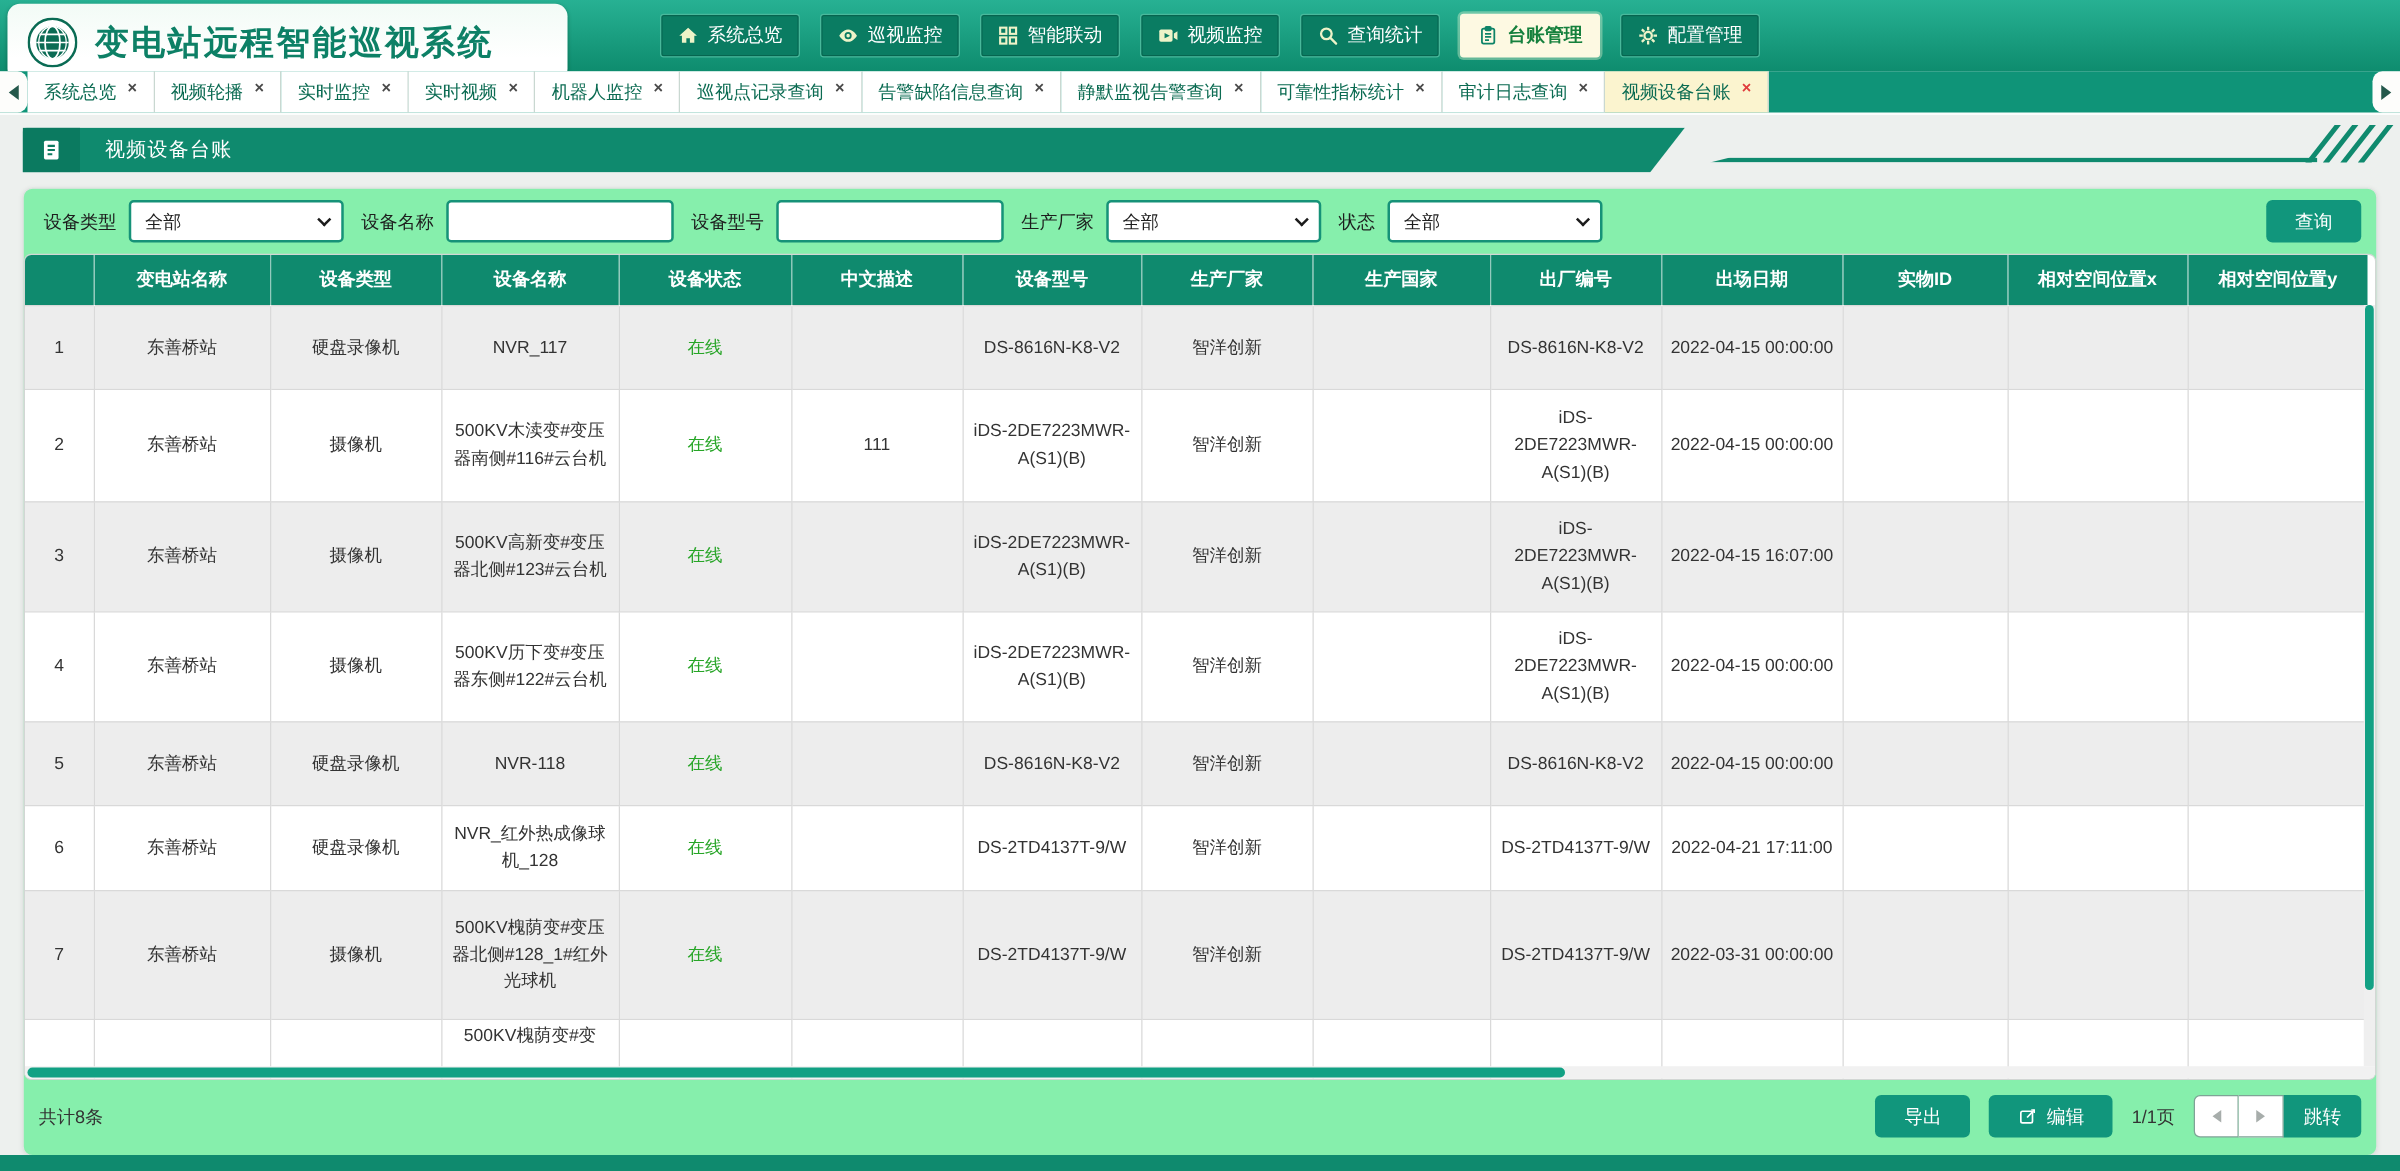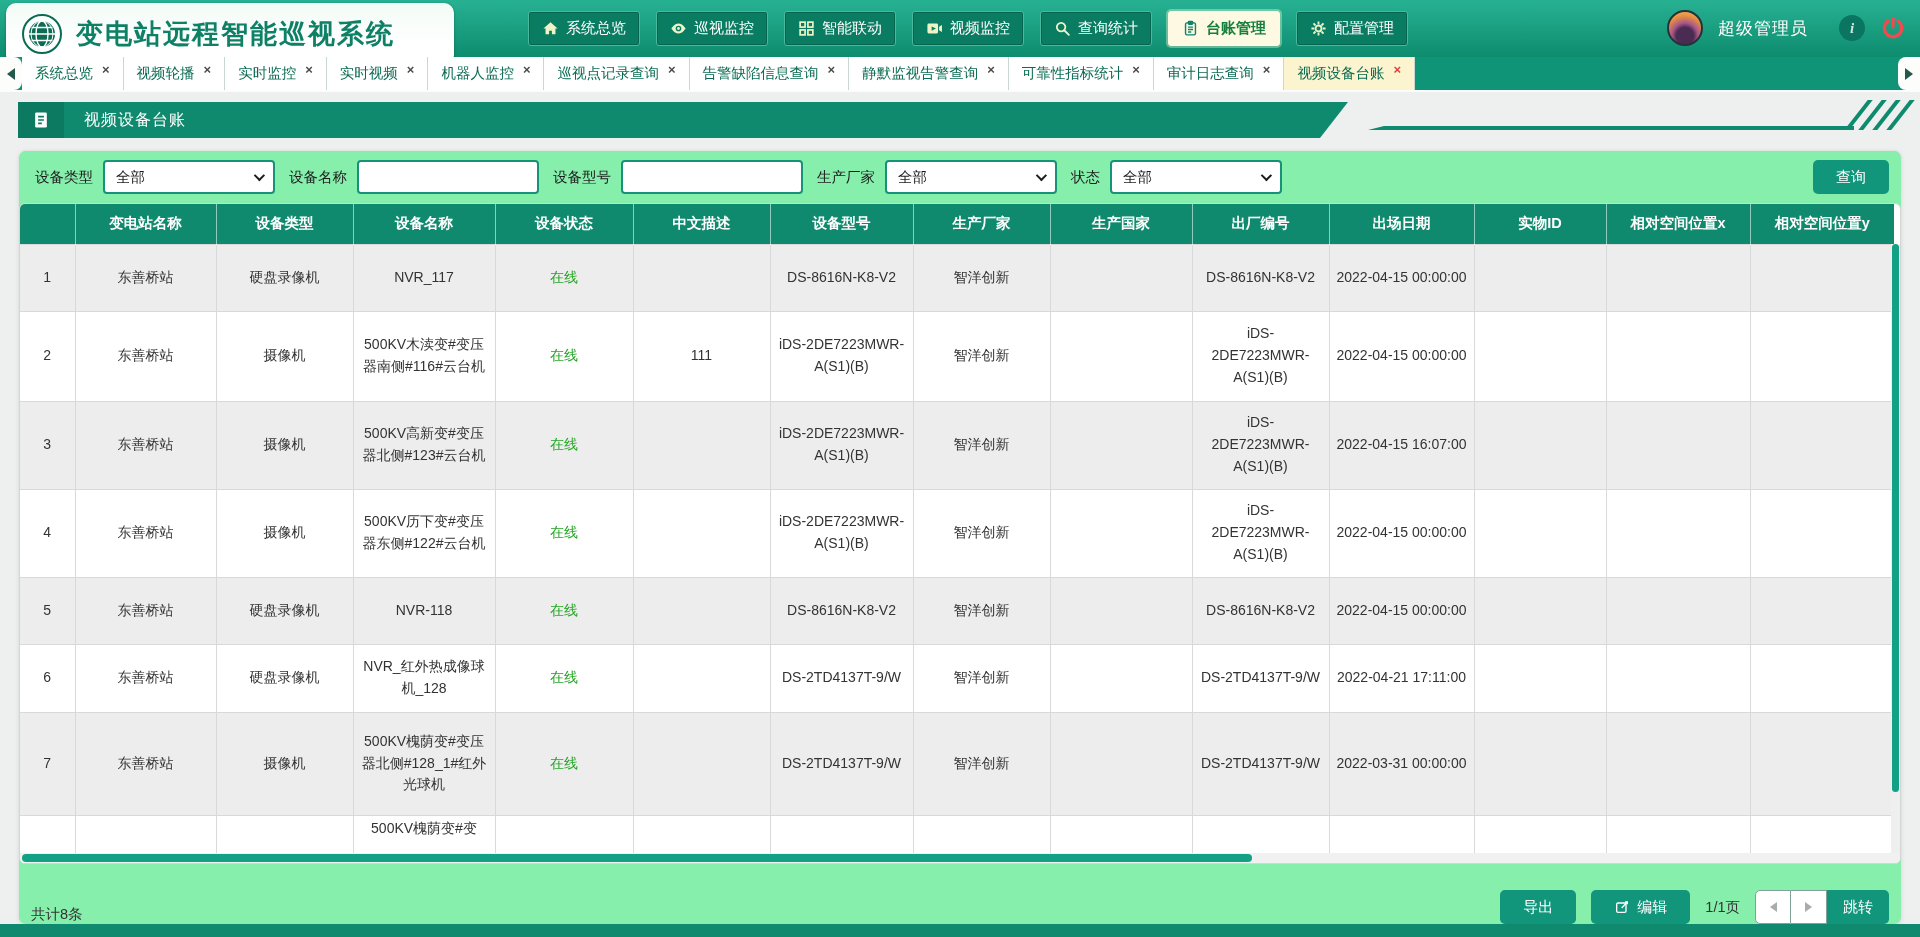--- a/index.html
+++ b/index.html
@@ -96,21 +96,21 @@
   tr.r5{height:67px} tr.r6{height:68px} tr.r7{height:103px} tr.r8{height:72px}
   tr.r8 td { vertical-align:top; padding-top:2px; }
   td.online { color:#27a527; }
 
   .vsb { position:absolute; top:40px; right:0; bottom:10px; width:9px; background:#efefef; }
   .vsb .thumb { position:absolute; top:0; left:1px; width:7px; height:90%; background:#12a184; border-radius:4px; cursor:pointer; }
   .hsb { position:absolute; left:0; right:0; bottom:0; height:10px; background:#f1f1f1; }
   .hsb .thumb { position:absolute; left:2px; top:1px; height:8px; width:1230px; background:#12a184; border-radius:4px; cursor:pointer; }
 
   
-  .pfooter { position:absolute; left:0; right:0; bottom:0; height:62px; display:flex; align-items:flex-end;
+  .pfooter { position:absolute; left:0; right:0; bottom:0; height:62px; display:flex; align-items:center;
     padding:0 12px; font-size:14.5px; color:#333;margin-top:11px; }
   .f-right { margin-left:auto; display:flex; align-items:center; gap:15px; }
   .edit-ico { width:16px; height:16px; }
   .pager { display:flex; align-items:stretch; height:34px; }
   .pg-arrow { width:36px; background:#fff; border:1px solid #7fa396; display:flex; align-items:center; justify-content:center; cursor:pointer; }
   .pg-arrow.first { border-radius:5px 0 0 5px; }
   .pg-arrow + .pg-arrow { border-left:none; }
   .tri.pl { border-top:5px solid transparent; border-bottom:5px solid transparent; border-right:7px solid #a7adab; }
   .tri.pr { border-top:5px solid transparent; border-bottom:5px solid transparent; border-left:7px solid #a7adab; }
   .jump-btn { height:34px; padding:0 16px; background:#11967c; color:#fff; border:none; border-radius:0 5px 5px 0;
@@ -182,29 +182,20 @@
       </div>
       <div class="nav-btn">
         <svg class="ico" viewBox="0 0 24 24" fill="none" stroke="currentColor">
             <circle cx="12" cy="12" r="4.2" stroke-width="2.6"></circle>
             <path d="M12 2v4M12 18v4M2 12h4M18 12h4M4.9 4.9l2.9 2.9M16.2 16.2l2.9 2.9M19.1 4.9l-2.9 2.9M7.8 16.2l-2.9 2.9" stroke-width="2.6"></path>
           </svg>
         <span>配置管理</span>
       </div>
     </nav>
 
-    <div class="user-area">
-      <div class="avatar"></div>
-      <span class="user-name">超级管理员</span>
-      <div class="info-badge">i</div>
-      <svg class="power-ico" viewBox="0 0 24 24" fill="none" stroke="#f4494d" stroke-width="3" stroke-linecap="round">
-          <path d="M12 3v8"></path>
-          <path d="M7.3 5.6a8 8 0 1 0 9.4 0"></path>
-        </svg>
-    </div>
   </header>
 
   <div class="tab-bar">
     <div class="tab-scroll left">
         <i class="tri l"></i>
       </div>
     <div class="tab">
         <span>系统总览</span>
         <span class="x">×</span>
       </div>

